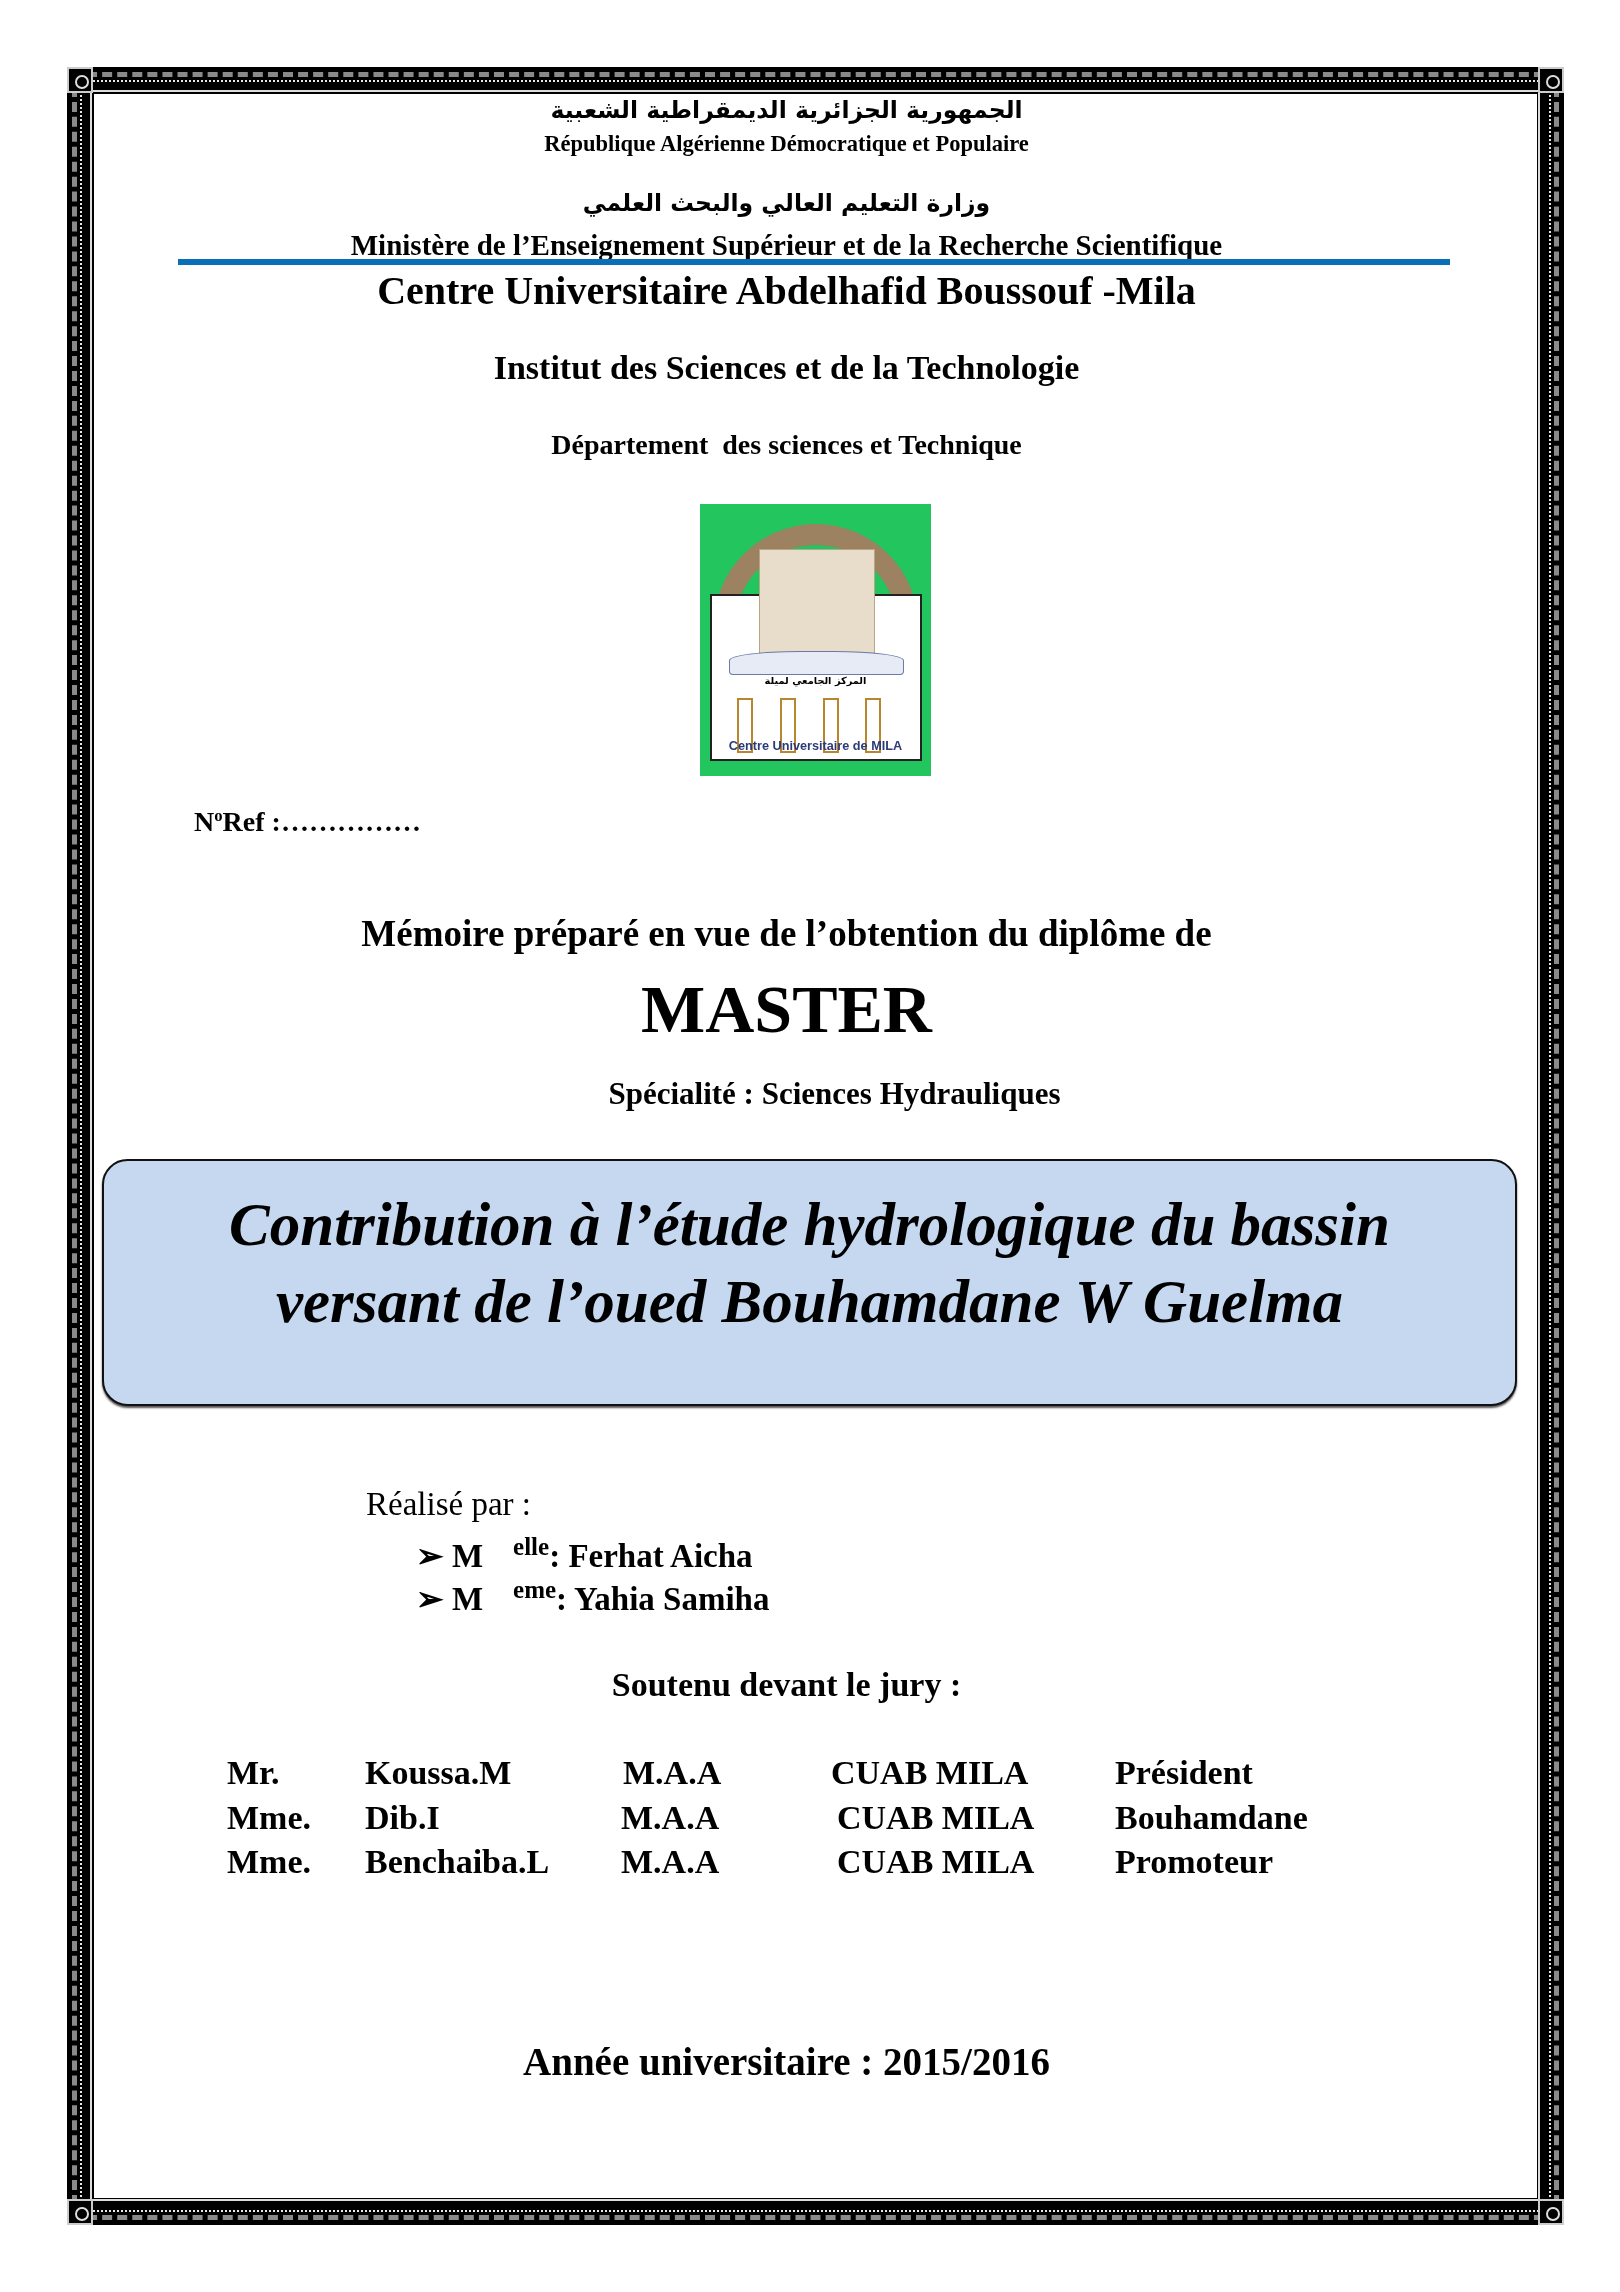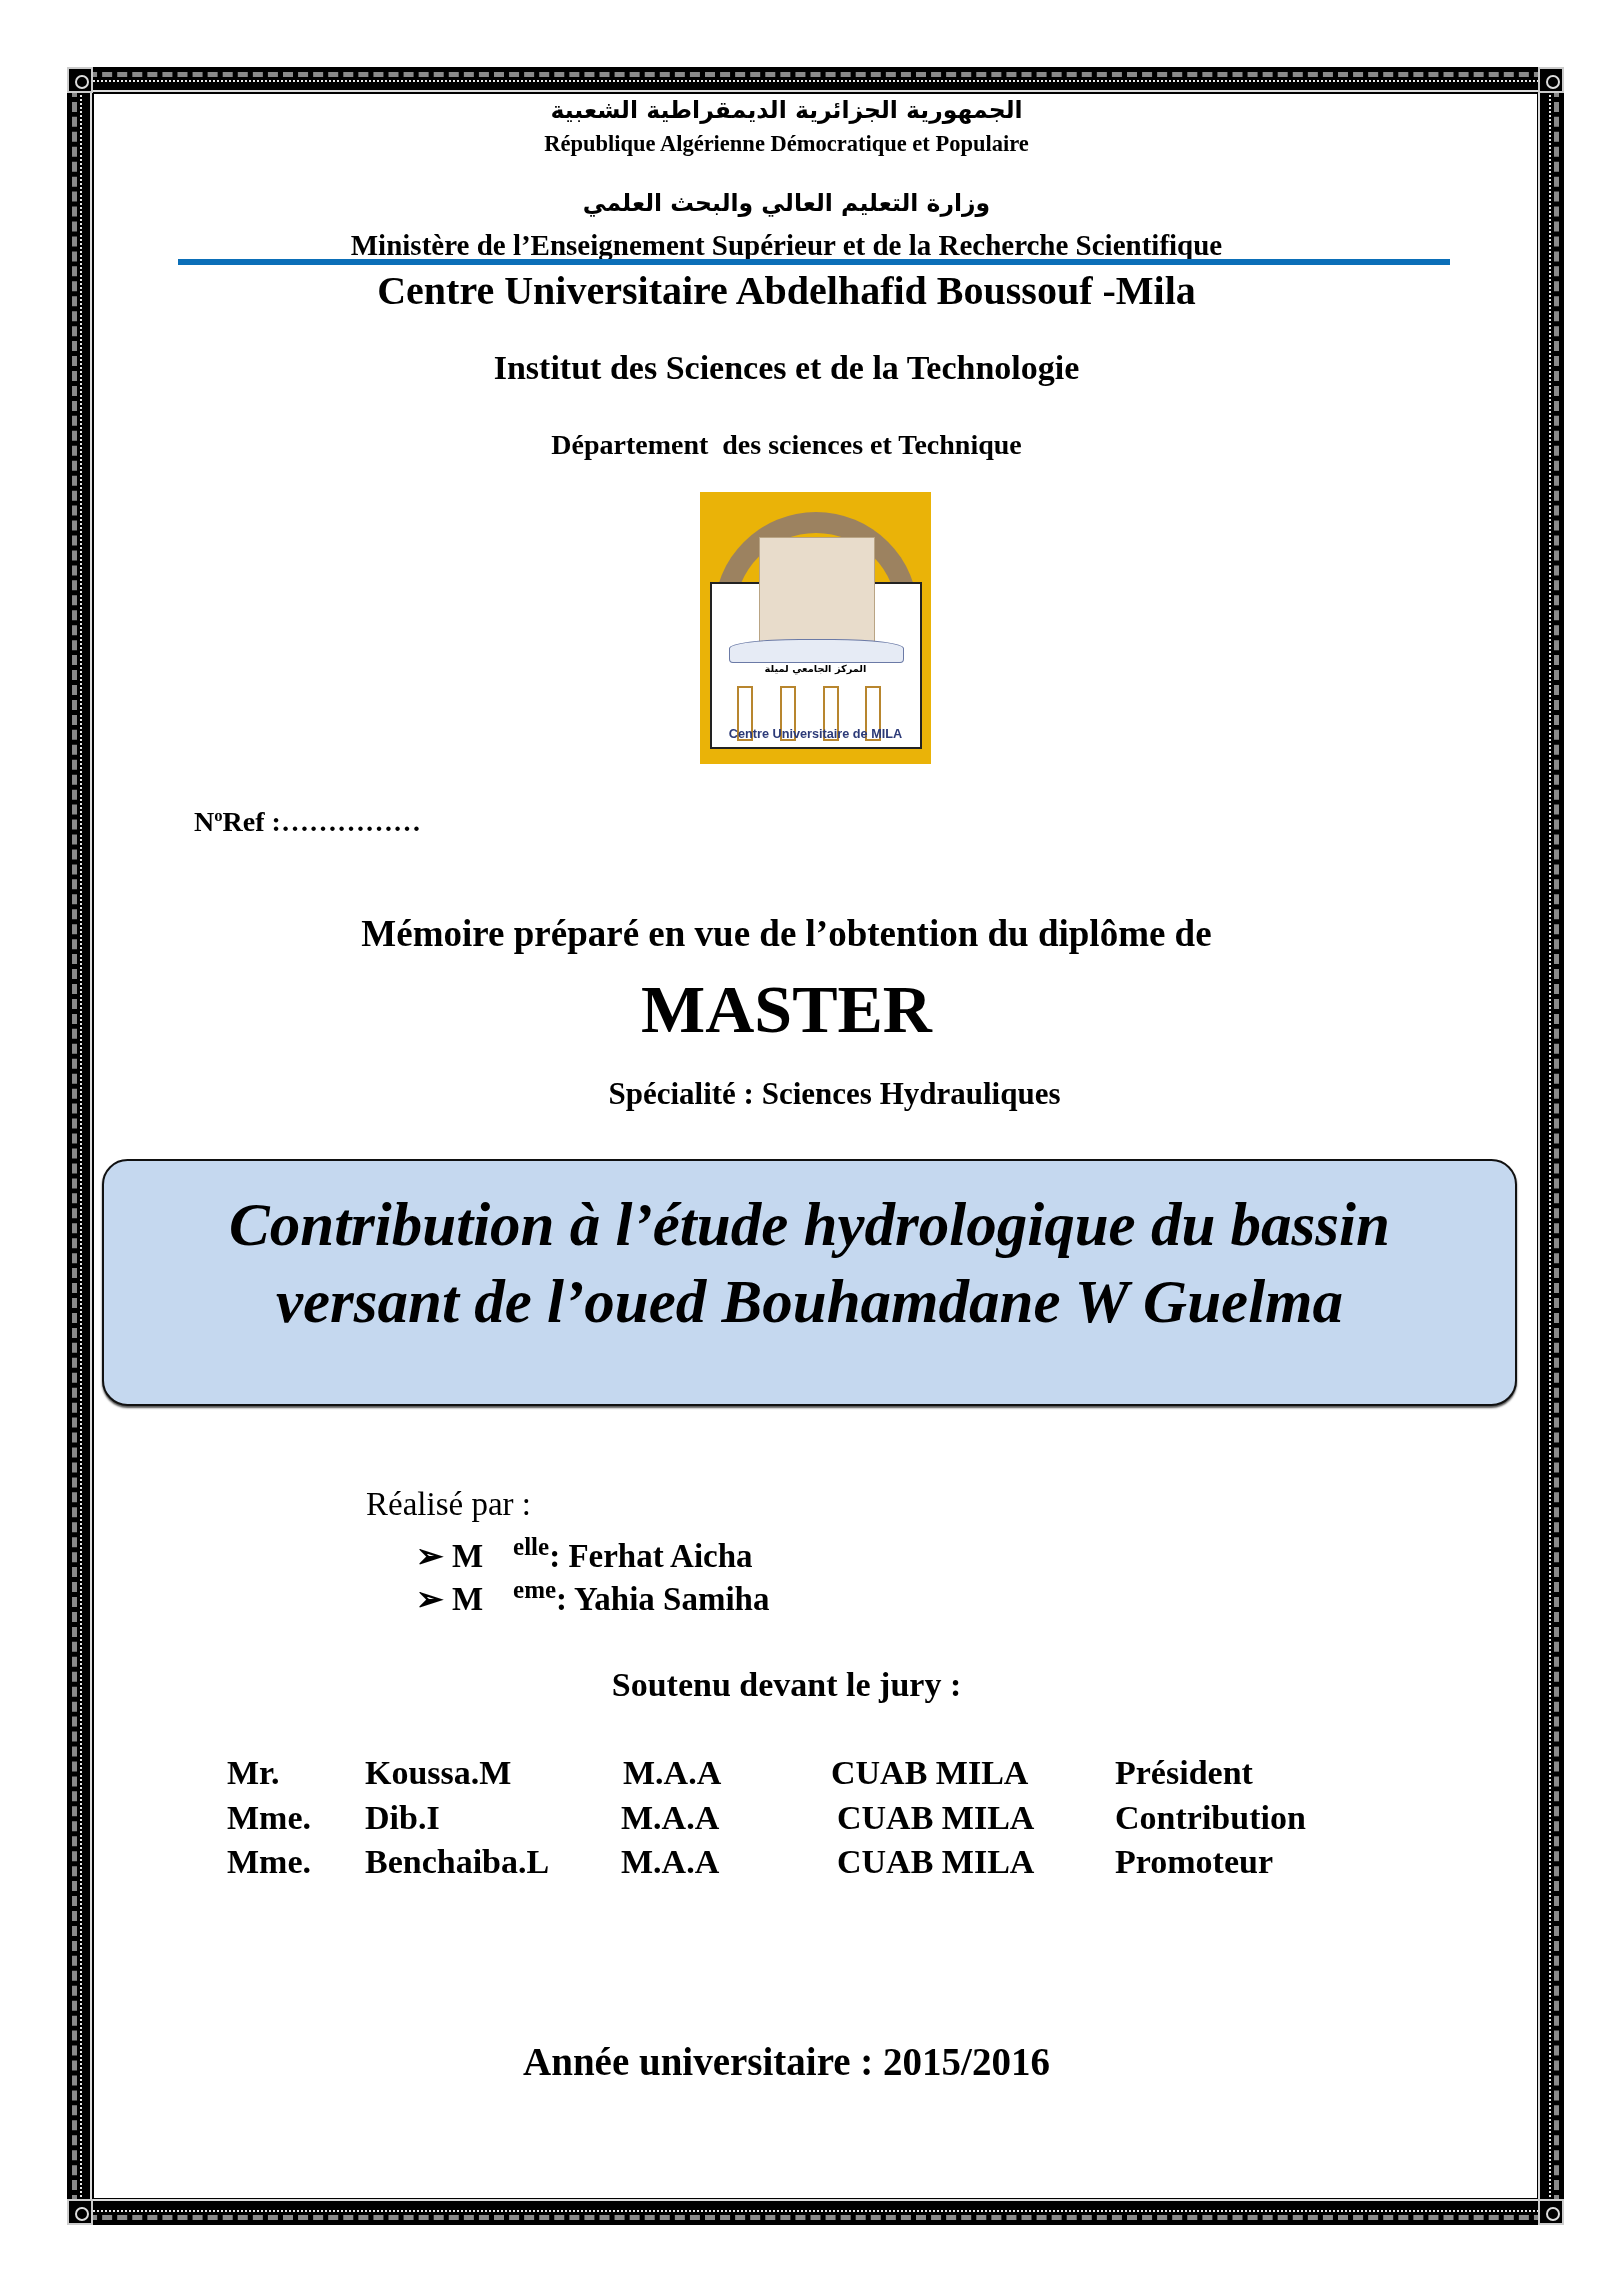--- a/index.html
+++ b/index.html
@@ -8,21 +8,21 @@
   .frame { position:absolute; left:67px; top:67px; width:1497px; height:2158px; box-sizing:border-box;
            border:27.4px solid #000; }
   .frame::before { content:""; position:absolute; inset:-21.6px; border:5.9px dashed #8a8a8a; pointer-events:none; }
   .frame::after { content:""; position:absolute; inset:-13.7px; border:2.9px dotted #e8e8e8; pointer-events:none; }
   .inner-line { position:absolute; left:90px; top:90px; width:1450px; height:2111px; box-sizing:border-box; border:2px solid #ddd; }
   .corner { position:absolute; width:25.5px; height:25.5px; background:#000; box-sizing:border-box; border:2px solid #ccc; }
   .corner span { position:absolute; left:5.9px; top:5.9px; width:9.8px; height:9.8px; border:2px solid #ddd; border-radius:50%; }
   .c { position:absolute; left:0; width:1573px; text-align:center; font-weight:bold; white-space:nowrap; }
   .arabic { font-family:"DejaVu Sans", sans-serif; direction:rtl; }
   .rule { position:absolute; left:178px; top:259px; width:1272px; height:5.9px; background:#0b6fb8; }
-  .logo { position:absolute; left:700px; top:492px; width:231px; height:272px; background:#eab308; }
+  .logo { position:absolute; left:700px; top:504px; width:231px; height:272px; background:#22c55e; }
   .arch { position:absolute; left:13.7px; top:19.6px; width:204px; height:137px; border:21.6px solid #9c8260; border-bottom:none; border-radius:108px 108px 0 0; box-sizing:border-box; }
   .lbox { position:absolute; left:9.8px; top:90px; width:212px; height:167px; border:2px solid #222; box-sizing:border-box; background:#fff; }
   .bld { position:absolute; left:59px; top:45px; width:114px; height:106px; background:#e8dccb; border:1px solid #b9a484; }
   .book { position:absolute; left:29px; top:147px; width:173px; height:21.6px; background:#e6ebf5; border:1px solid #6b7aa6; border-radius:40% 40% 3.9px 3.9px; }
   .pillar { position:absolute; top:194px; width:11.8px; height:51px; border:2.9px solid #b8862e; background:#fff; }
   .logo-text { position:absolute; left:0; top:235px; width:231px; font-family:"Liberation Sans", sans-serif; font-size:12.7px; font-weight:bold; color:#2c3a78; text-align:center; }
   .ref { position:absolute; left:194px; top:806px; font-size:28px; font-weight:bold; }
   .ref sup { font-size:16.7px; }
   .title-box { position:absolute; left:102px; top:1159px; width:1411px; height:243px; background:#c5d8ef; border:2px solid #111; border-radius:25.5px; box-shadow:0 2px 2px #555; }
   .title-box .t { position:absolute; left:0; width:100%; text-align:center; font-style:italic; font-weight:bold; font-size:61px; }
@@ -101,21 +101,21 @@
   <span style="left:365px">Koussa.M</span>
   <span style="left:623px">M.A.A</span>
   <span style="left:831px">CUAB MILA</span>
   <span style="left:1115px">Président</span>
 </div>
 <div class="jury-row" style="top:1799px">
   <span style="left:227px">Mme.</span>
   <span style="left:365px">Dib.I</span>
   <span style="left:621px">M.A.A</span>
   <span style="left:837px">CUAB MILA</span>
-  <span style="left:1115px">Contribution</span>
+  <span style="left:1115px">Bouhamdane</span>
 </div>
 <div class="jury-row" style="top:1843px">
   <span style="left:227px">Mme.</span>
   <span style="left:365px">Benchaiba.L</span>
   <span style="left:621px">M.A.A</span>
   <span style="left:837px">CUAB MILA</span>
   <span style="left:1115px">Promoteur</span>
 </div>
 
 <div class="c" style="top:2039px;font-size:39px;">Année universitaire : 2015/2016</div>

